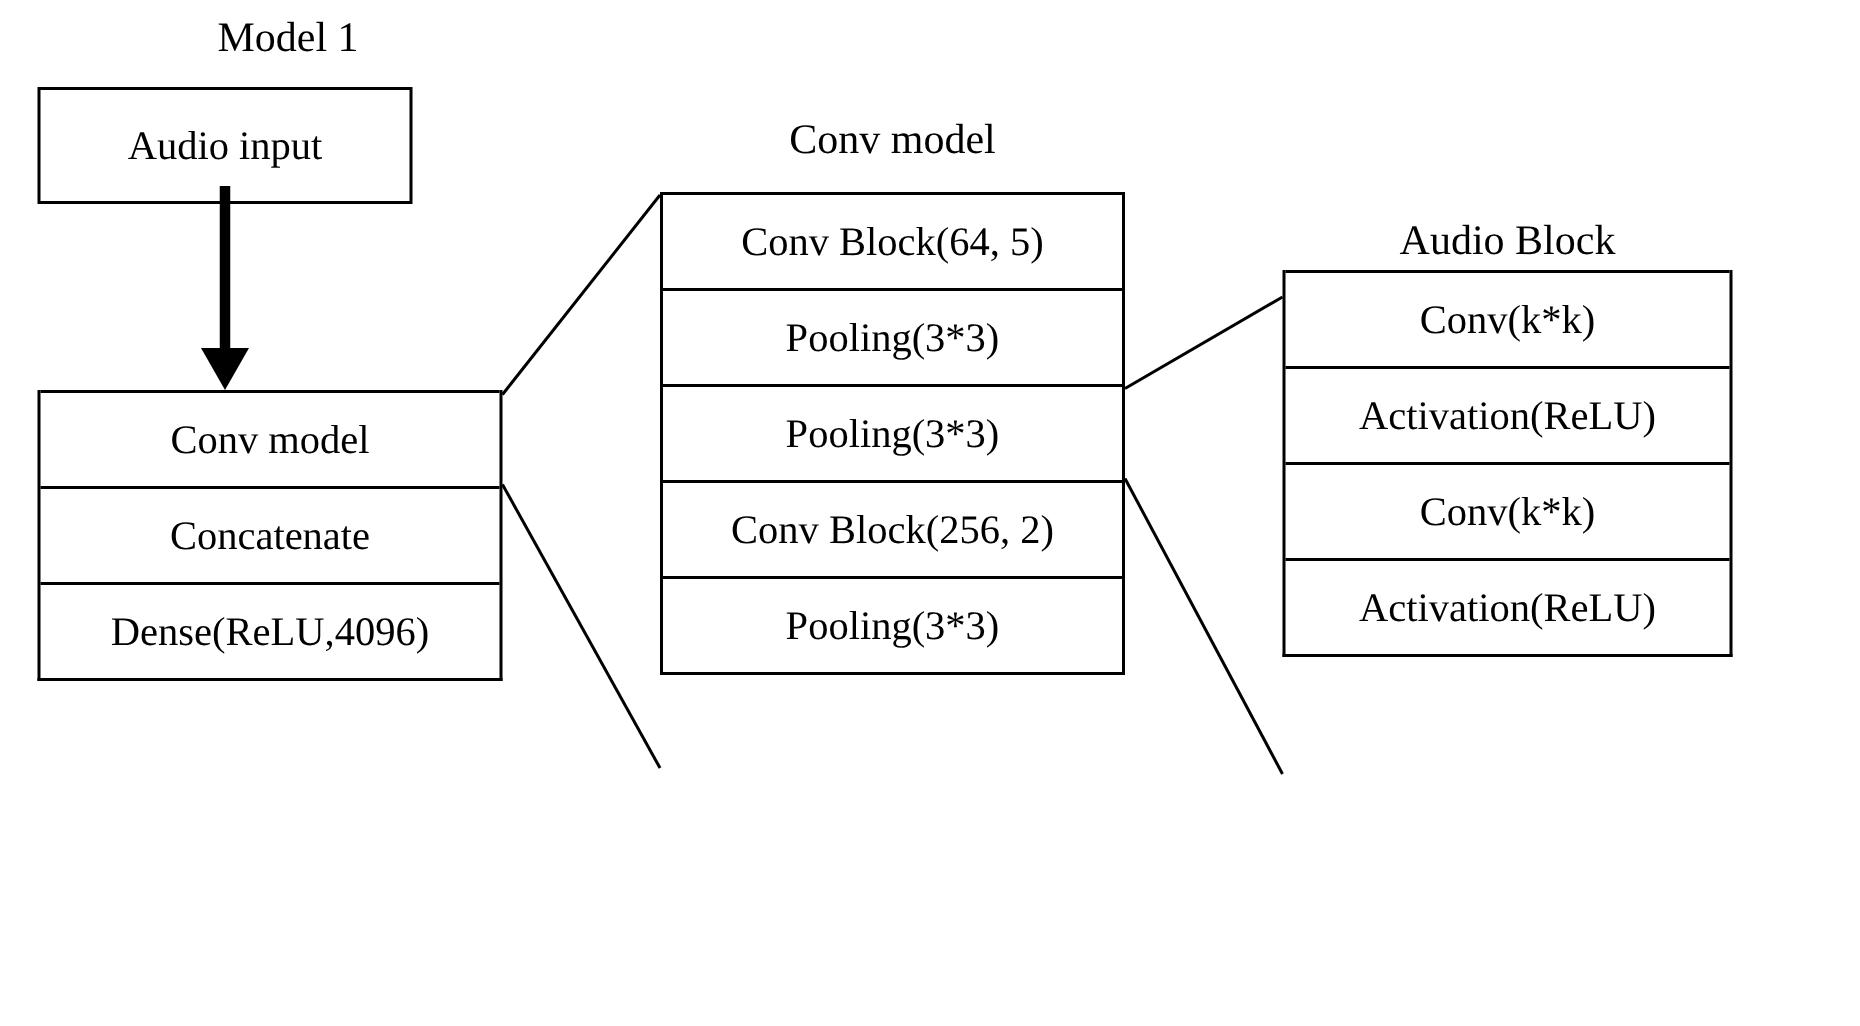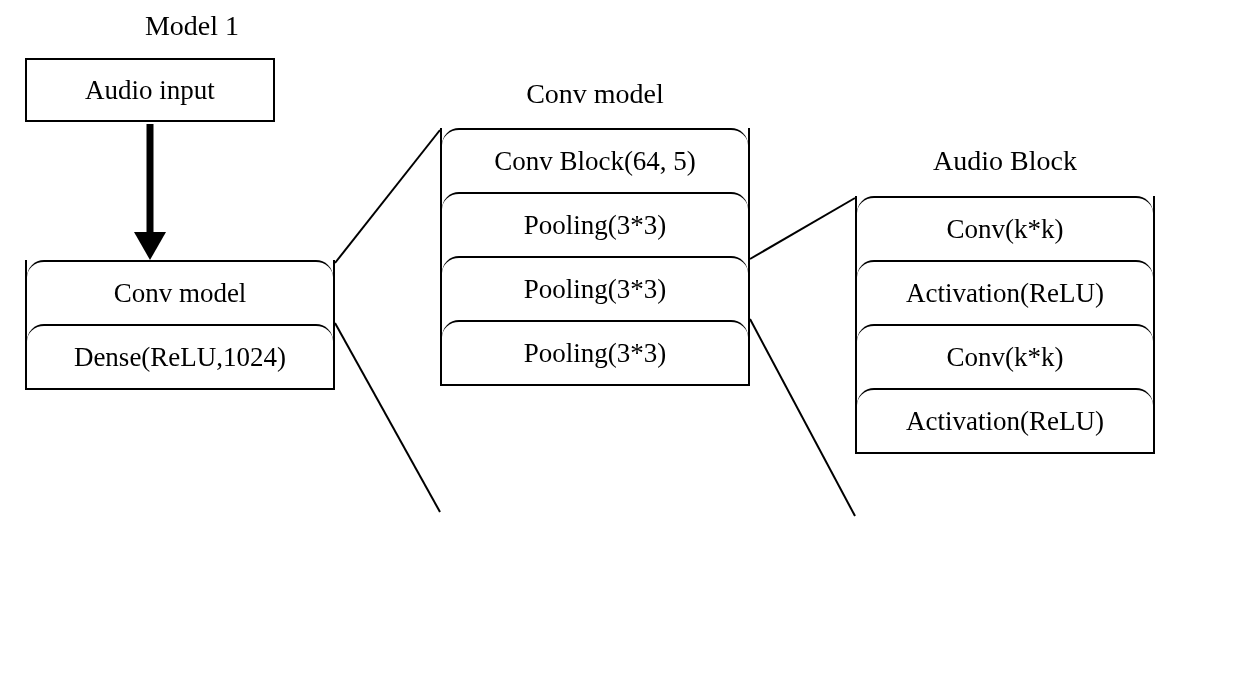--- a/index.html
+++ b/index.html
@@ -26,26 +26,25 @@
   }
   .stack .cell {
     border-top: 2px solid #000;
     height: 64px;
     display: flex;
     align-items: center;
     justify-content: center;
     padding: 0 8px;
     white-space: nowrap;
     font-size: 27px;
-    border-radius: 17px;
   }
   .single-box {
     position: absolute;
     border: 2px solid #000;
-    height: 64px;
+    height: 78px;
     display: flex;
     align-items: center;
     justify-content: center;
     font-size: 27px;
   }
   svg.overlay {
     position: absolute;
     left: 0;
     top: 0;
     width: 1240px;
@@ -61,31 +60,33 @@
 <div class="title" style="left:470px; top:78px; width:250px;">Conv  model</div>
 
 <div class="title" style="left:880px; top:145px; width:250px;">Audio  Block</div>
 
 <div class="single-box" style="left:25px; top:58px; width:250px;">
   <span>Audio input</span>
 </div>
 
 <div class="stack" style="left:25px; top:260px; width:310px;">
   <div class="cell">Conv model</div>
-  <div class="cell">Dense(ReLU,1024)</div>
+  <div class="cell">Concatenate</div>
+  <div class="cell">Dense(ReLU,4096)</div>
 </div>
 
 <div class="stack" style="left:440px; top:128px; width:310px;">
   <div class="cell">Conv Block(64, 5)</div>
   <div class="cell">Pooling(3*3)</div>
   <div class="cell">Pooling(3*3)</div>
+  <div class="cell">Conv Block(256, 2)</div>
   <div class="cell">Pooling(3*3)</div>
 </div>
 
-<div class="stack" style="left:855px; top:196px; width:300px;">
+<div class="stack" style="left:855px; top:180px; width:300px;">
   <div class="cell">Conv(k*k)</div>
   <div class="cell">Activation(ReLU)</div>
   <div class="cell">Conv(k*k)</div>
   <div class="cell">Activation(ReLU)</div>
 </div>
 
 <svg class="overlay">
 
   <g>
     <line x1="150" y1="124" x2="150" y2="246" stroke="#000" stroke-width="7"></line>

